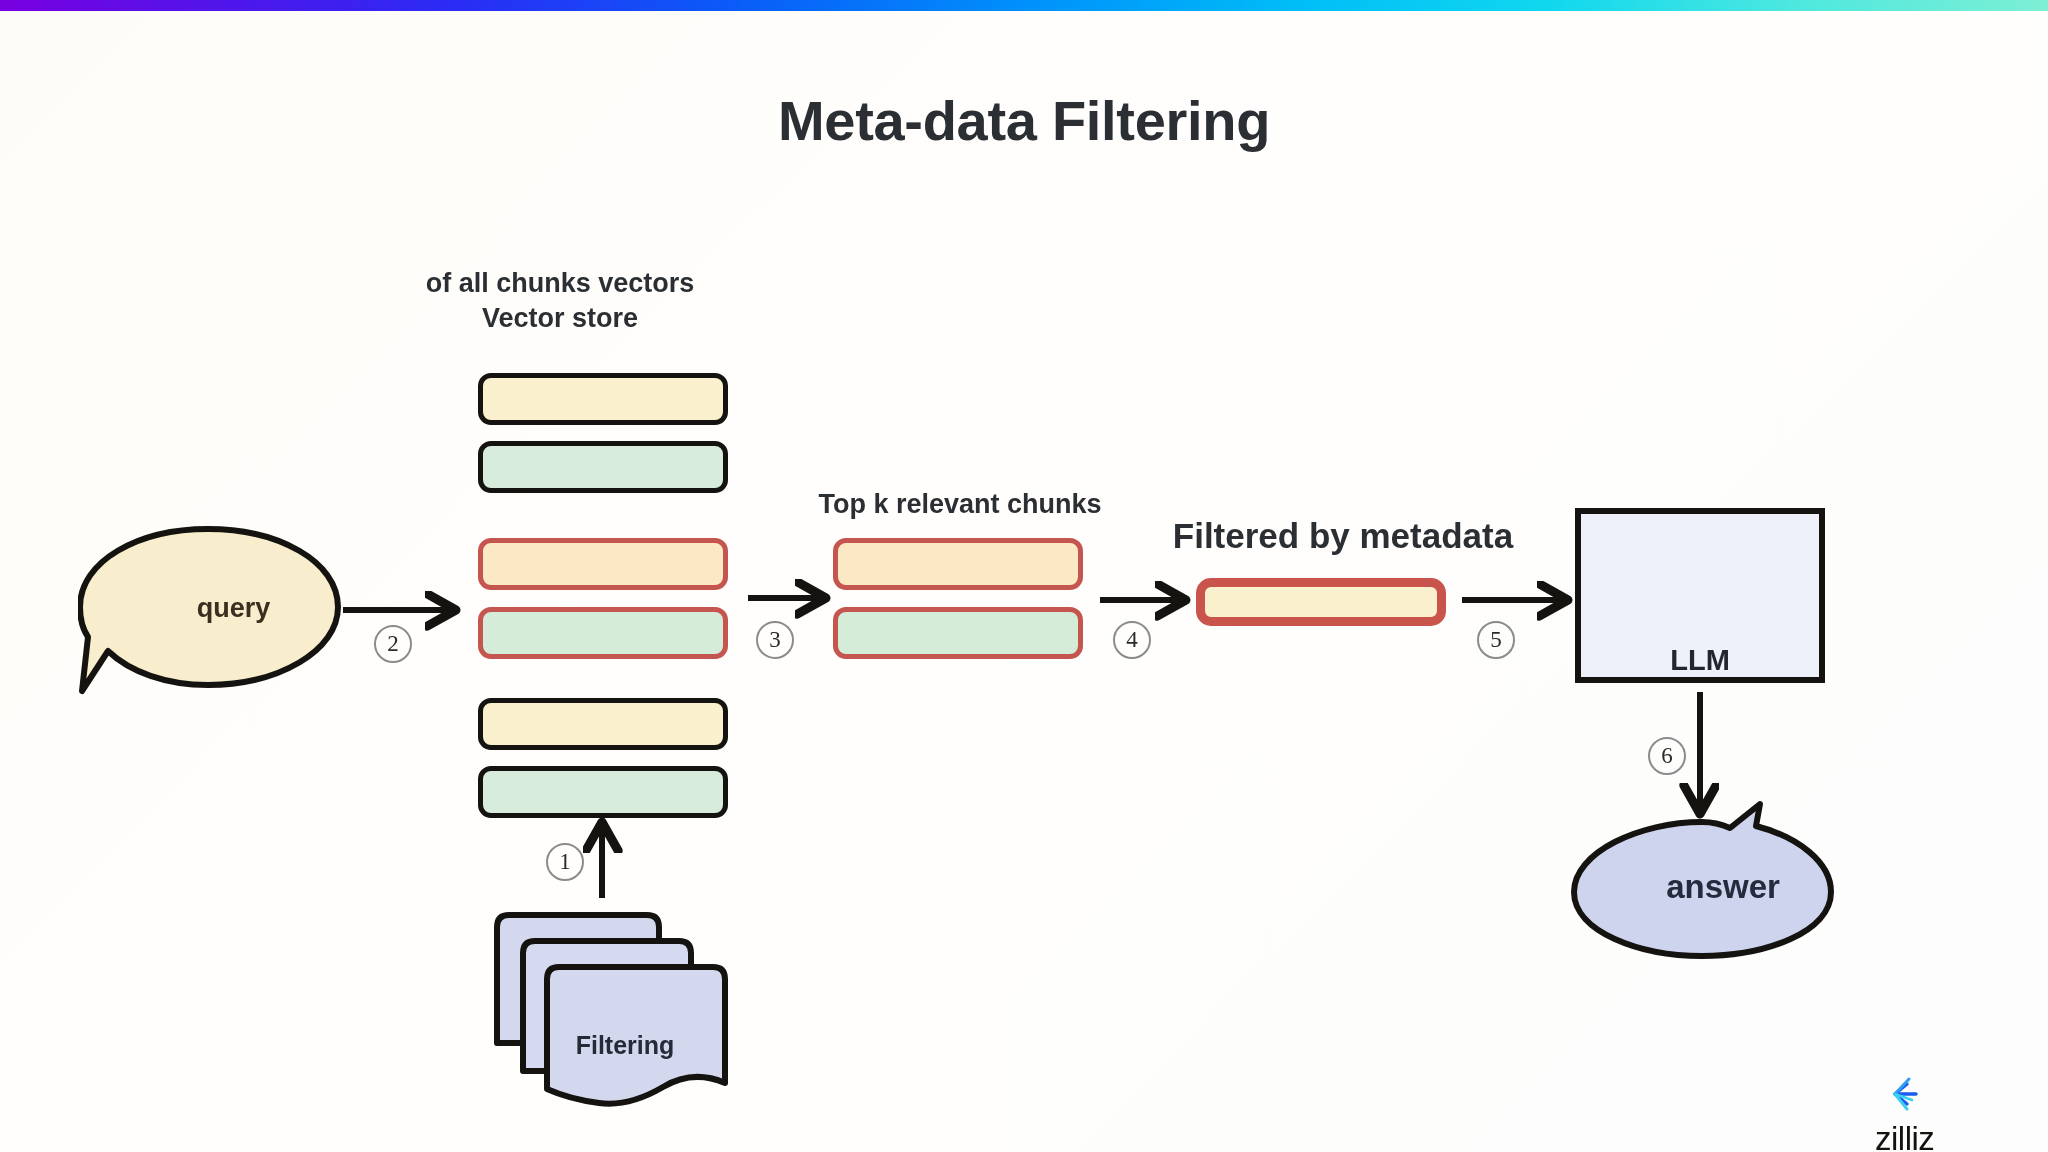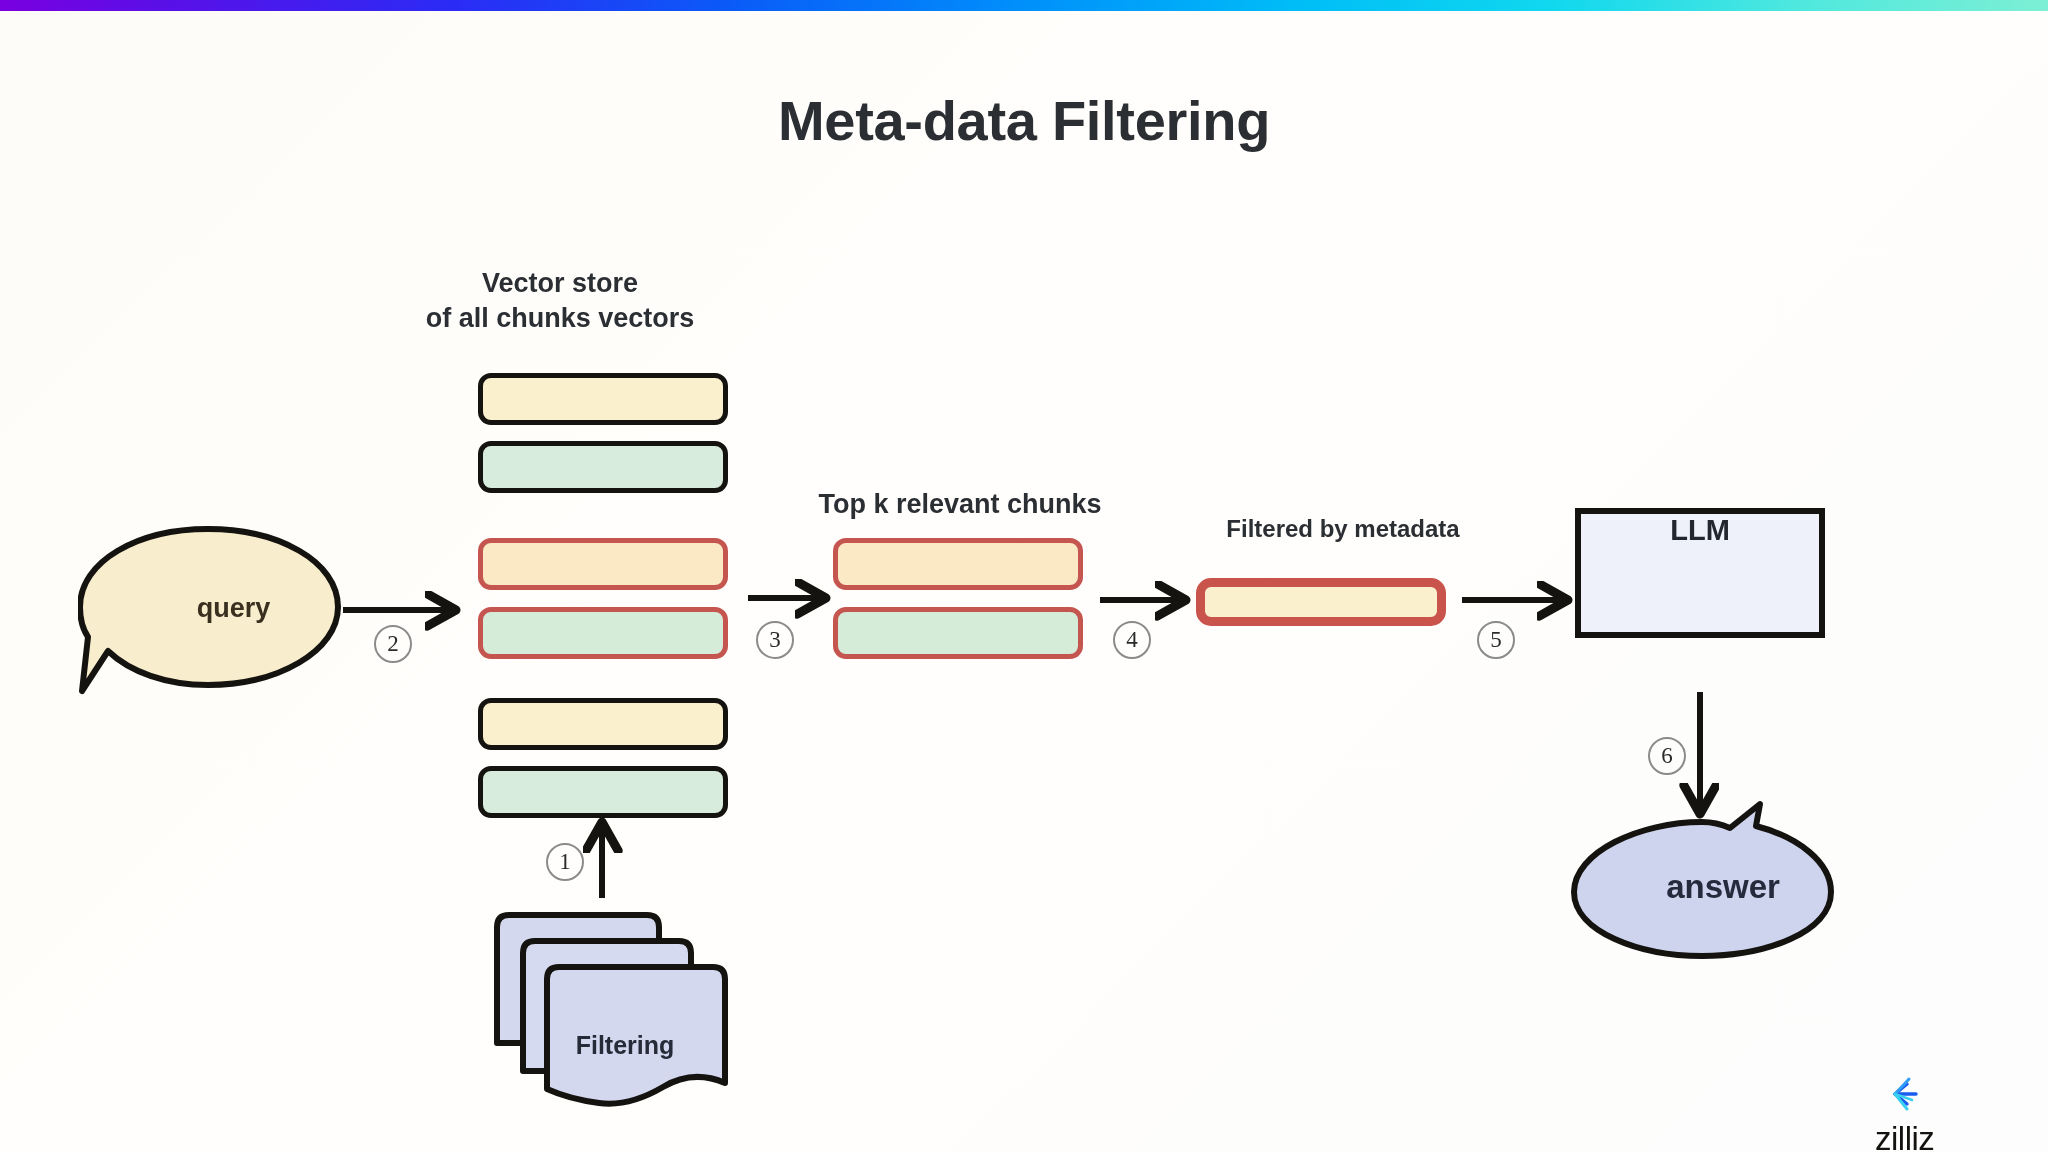--- a/index.html
+++ b/index.html
@@ -68,21 +68,21 @@
     top: 471px;
     width: 460px;
     font-size: 27px;
     margin-top: 16px;
   }
 
   #filtered-label {
     left: 1108px;
     top: 514px;
     width: 470px;
-    font-size: 24px;
+    font-size: 35px;
     text-align: center;
   }
 
   
   .chunk {
     position: absolute;
     border-radius: 13px;
   }
   .chunk.black {
     border: 5px solid #15130f;
@@ -98,25 +98,25 @@
   .fill-green  { background: #d7ecdc; }
   .fill-yellow-soft { background: #fbe8c4; }
   .fill-green-soft  { background: #d5ecd9; }
 
   
   #llm-box {
     position: absolute;
     left: 1575px;
     top: 508px;
     width: 250px;
-    height: 130px;
+    height: 175px;
     background: #eef0fa;
     border: 6px solid #15130f;
     display: flex;
-    align-items: flex-start;
+    align-items: flex-end;
     justify-content: center;
   }
   #llm-label {
     font-size: 29px;
     font-weight: bold;
     color: #22262e;
   }
 
   
   .bubble-wrap { position: absolute; }
@@ -204,22 +204,22 @@
   }
 </style>
 </head>
 <body>
 
 <div id="top-bar"></div>
 
 <div id="title">Meta-data Filtering</div>
 
 <div class="section-label" id="vector-store-label">
+  <div>of all chunks vectors</div>
   <div>Vector store</div>
-  <div>of all chunks vectors</div>
 </div>
 
 <div class="section-label" id="topk-label">Top k relevant chunks</div>
 
 <div class="section-label" id="filtered-label">Filtered by metadata</div>
 
 <div class="chunk black fill-yellow" style="left:478px; top:373px; width:250px; height:52px;"></div>
 <div class="chunk black fill-green" style="left:478px; top:441px; width:250px; height:52px;"></div>
 
 <div class="chunk red fill-yellow-soft" style="left:478px; top:538px; width:250px; height:52px;"></div>

